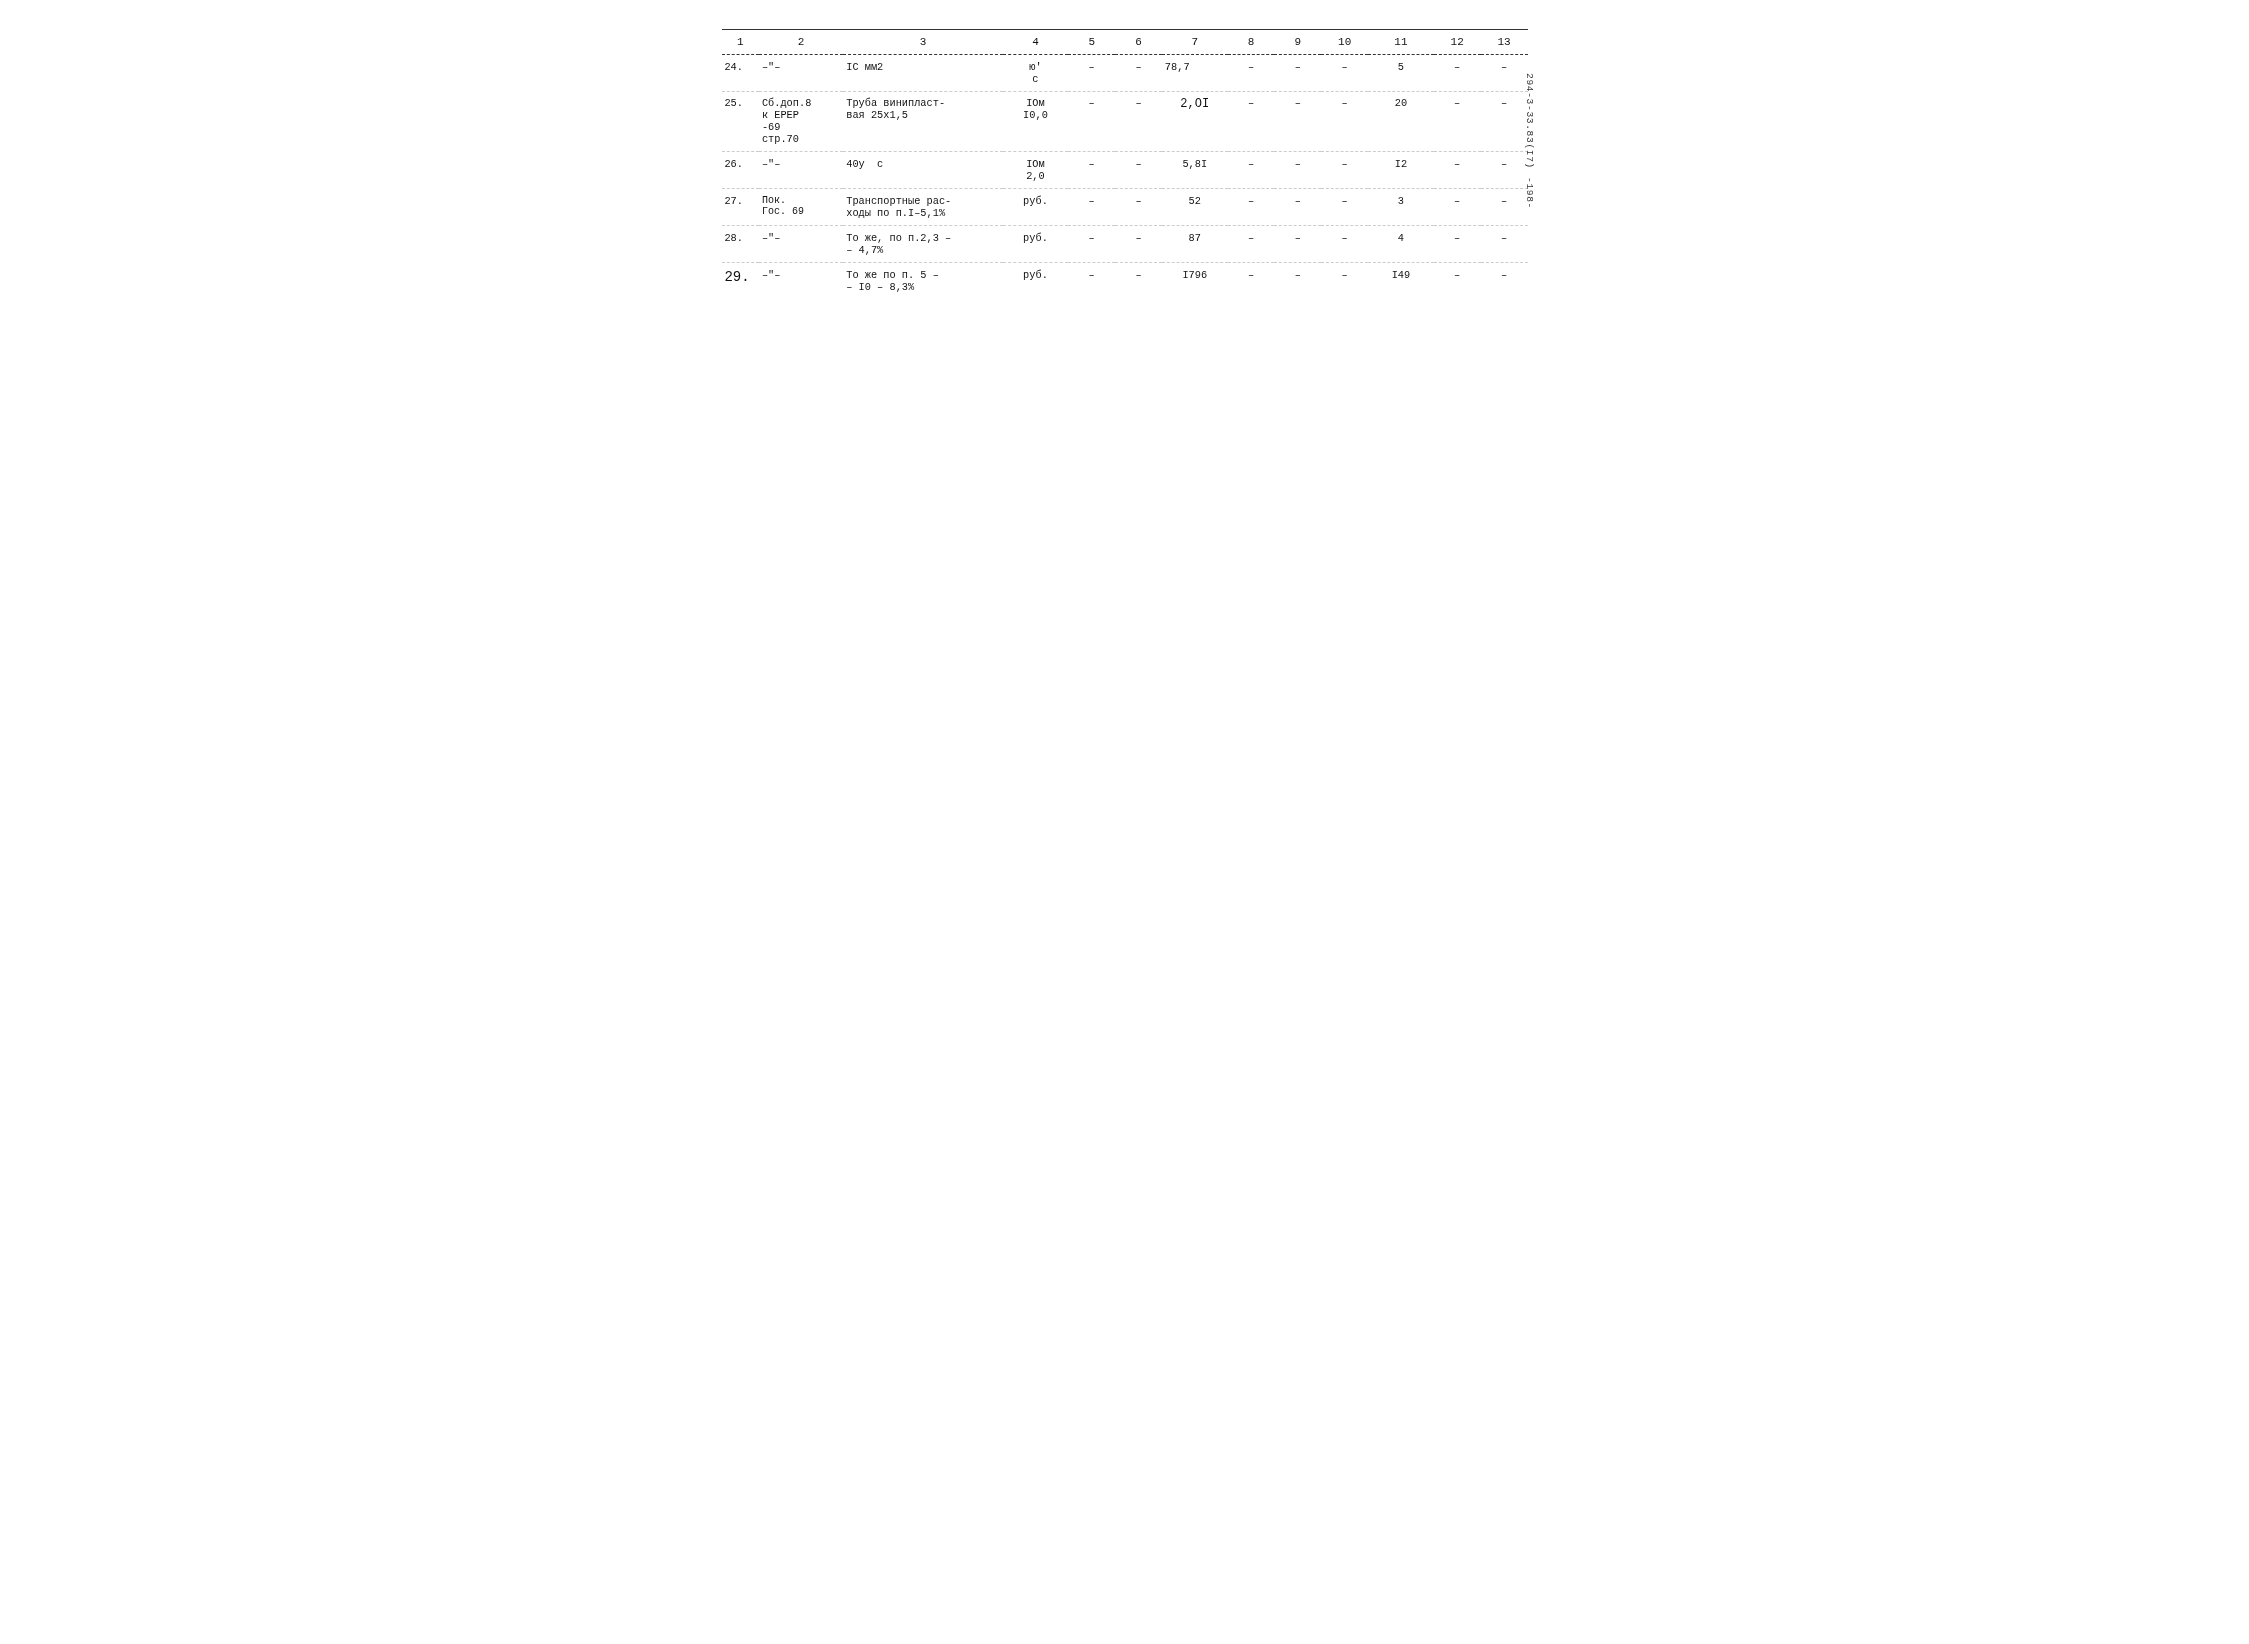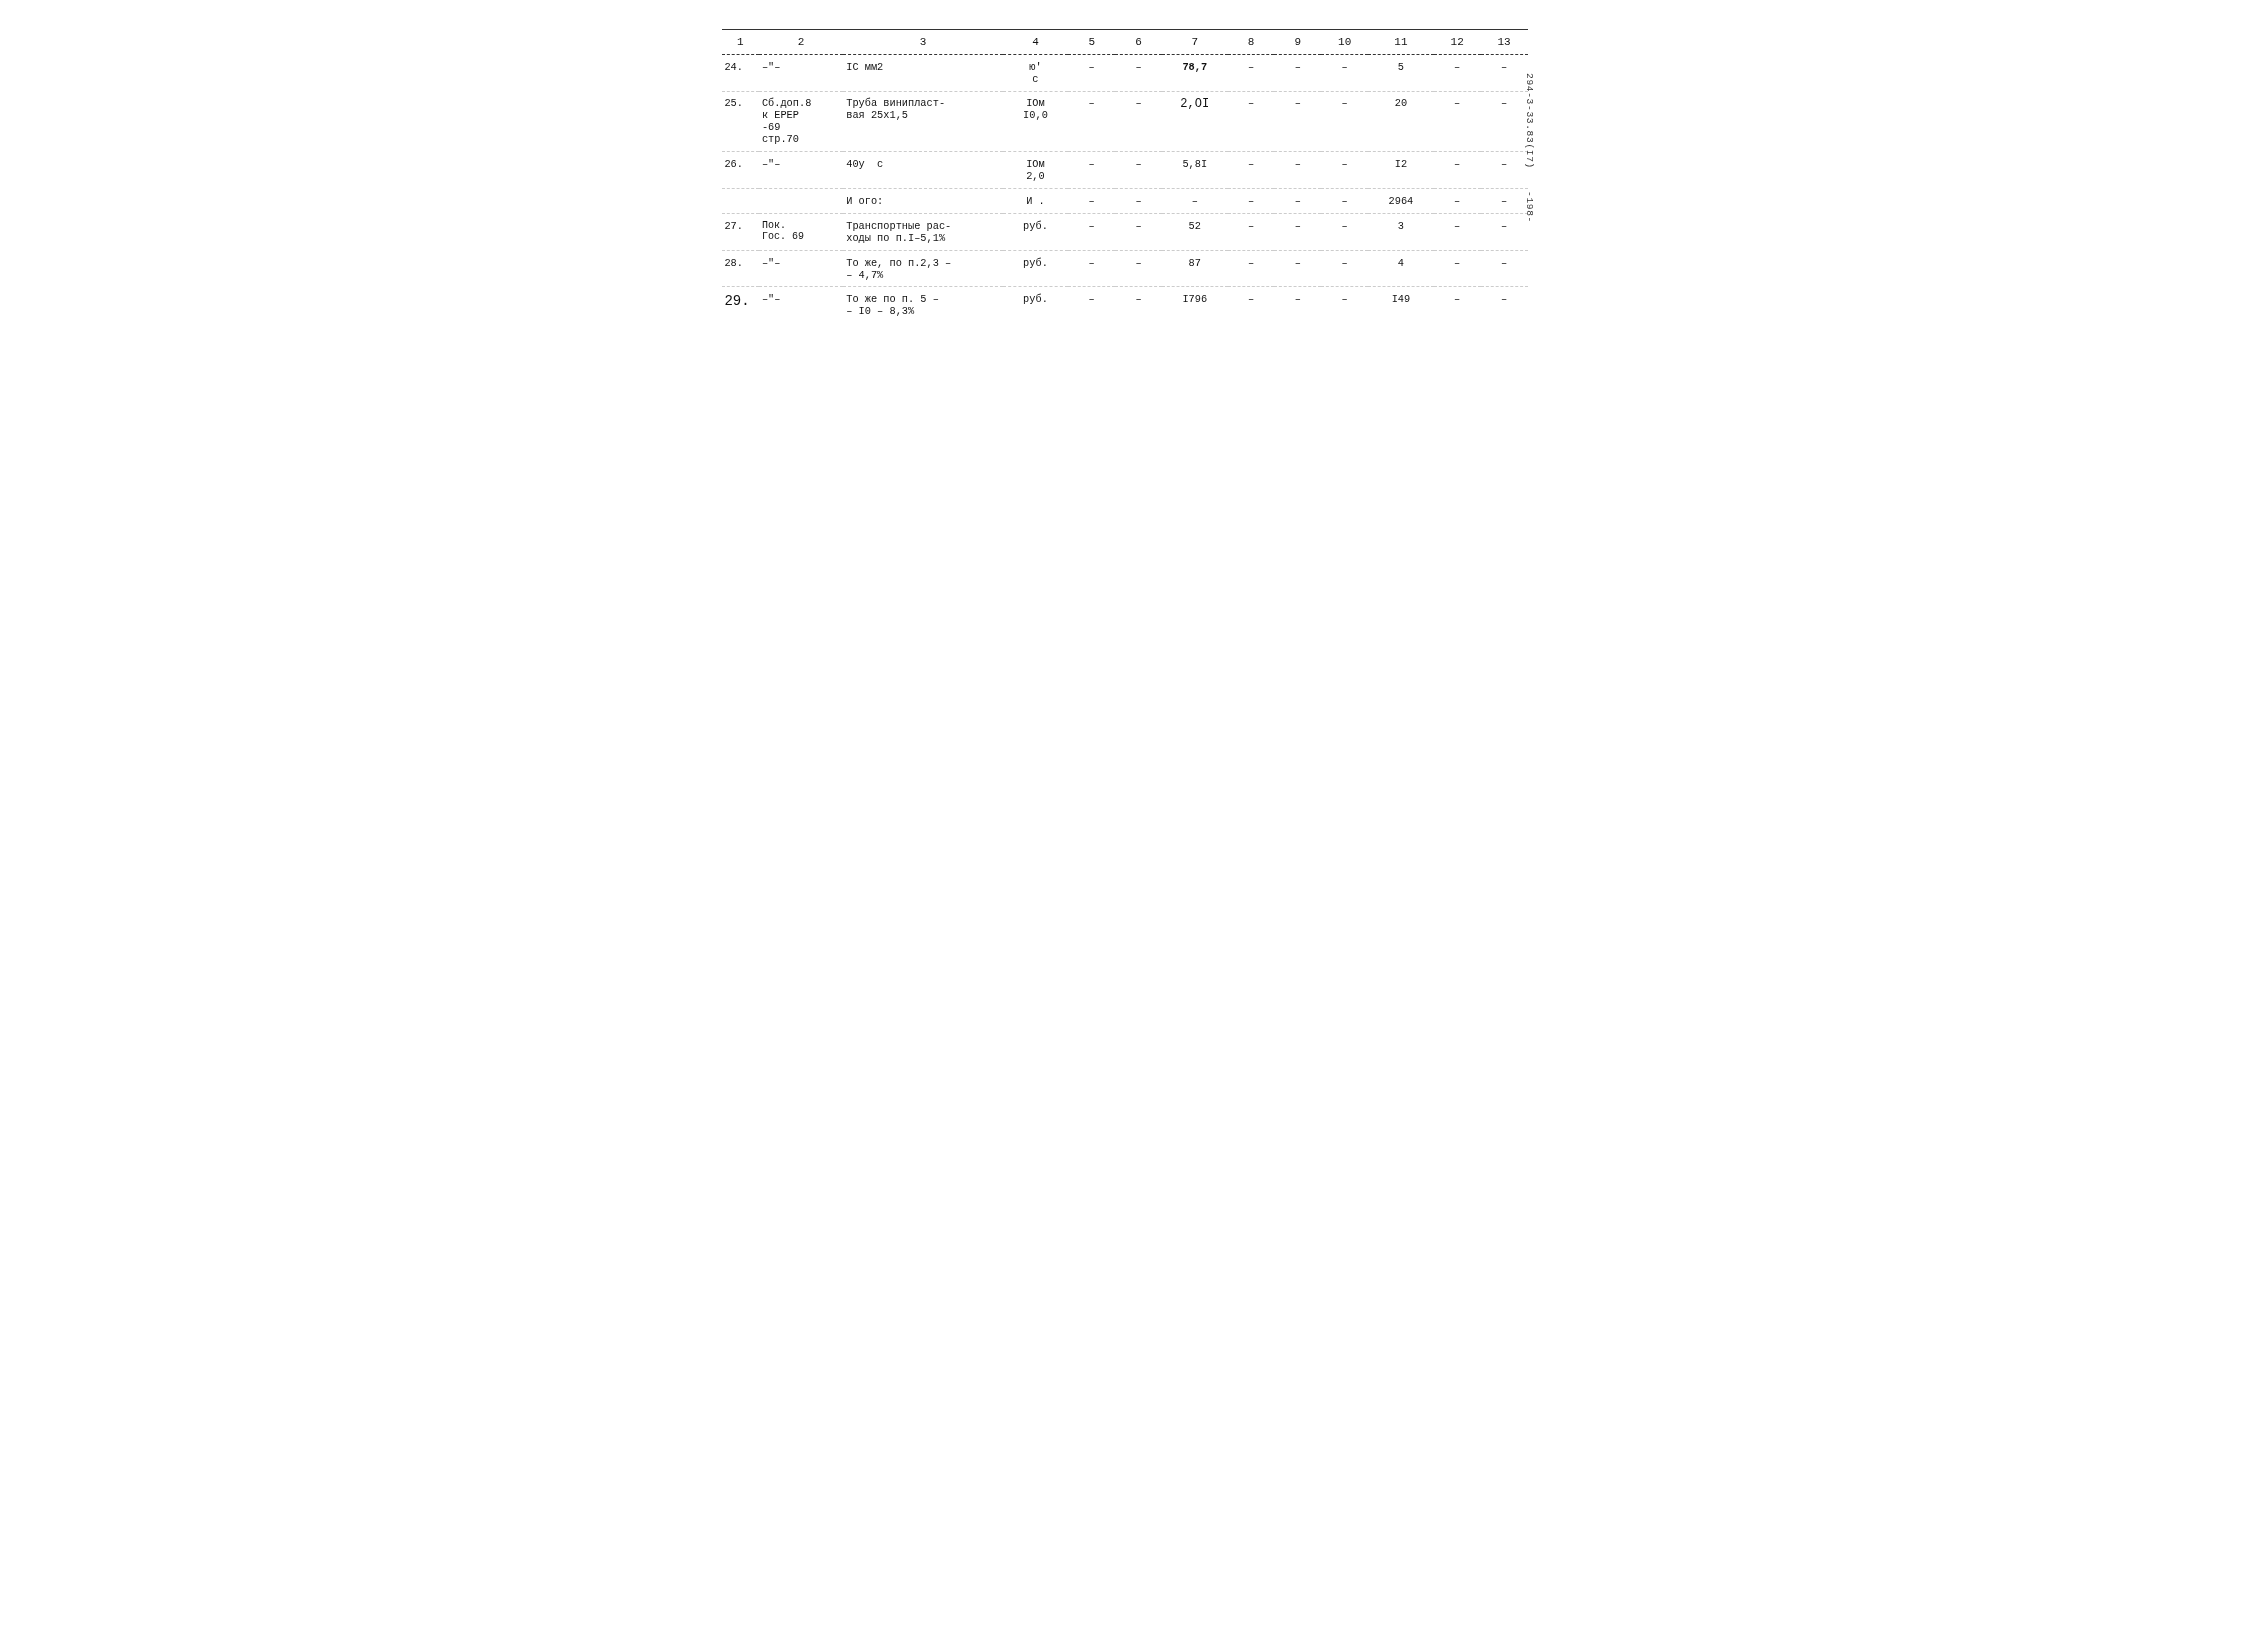--- a/index.html
+++ b/index.html
@@ -98,21 +98,21 @@
     </thead>
     <tbody id="table-body">
     <tr>
           <td class="col-1" style="text-align: left; vertical-align: top; padding: 5.9px 2.9px; font-size: 10.3px; margin-top: 16px;">24.</td>
           <td class="col-2" style="text-align: left; vertical-align: top; padding: 5.9px 2.9px; font-size: 10.3px; white-space: pre-wrap;">–"–</td>
           <td class="col-3" style="text-align: left; vertical-align: top; padding: 5.9px 2.9px; font-size: 10.3px; white-space: pre-wrap;">IС мм2</td>
           <td class="col-4" style="text-align: center; vertical-align: top; padding: 5.9px 2.9px; font-size: 10.3px; white-space: pre-wrap;">ю'
 с</td>
           <td class="col-5" style="text-align: center; vertical-align: top; padding: 5.9px 2.9px; font-size: 10.3px;">–</td>
           <td class="col-6" style="text-align: center; vertical-align: top; padding: 5.9px 2.9px; font-size: 10.3px;">–</td>
-          <td class="col-7" style="text-align: center; vertical-align: top; padding: 5.9px 2.9px; font-size: 10.3px; font-weight: bold;">78,7</td>
+          <td class="col-7" style="text-align: left; vertical-align: top; padding: 5.9px 2.9px; font-size: 10.3px;">78,7</td>
           <td class="col-8" style="text-align: center; vertical-align: top; padding: 5.9px 2.9px; font-size: 10.3px;">–</td>
           <td class="col-9" style="text-align: center; vertical-align: top; padding: 5.9px 2.9px; font-size: 10.3px;">–</td>
           <td class="col-10" style="text-align: center; vertical-align: top; padding: 5.9px 2.9px; font-size: 10.3px;">–</td>
           <td class="col-11" style="text-align: center; vertical-align: top; padding: 5.9px 2.9px; font-size: 10.3px;">5</td>
           <td class="col-12" style="text-align: center; vertical-align: top; padding: 5.9px 2.9px; font-size: 10.3px;">–</td>
           <td class="col-13" style="text-align: center; vertical-align: top; padding: 5.9px 2.9px; font-size: 10.3px;">–</td>
         </tr>
         <tr style="border-top: 0.7px dashed rgb(204, 204, 204);">
           <td class="col-1" style="text-align: left; vertical-align: top; padding: 5.9px 2.9px; font-size: 10.3px;">25.</td>
           <td class="col-2" style="text-align: left; vertical-align: top; padding: 5.9px 2.9px; font-size: 10.3px; white-space: pre-wrap;">Сб.доп.8
@@ -143,35 +143,20 @@
           <td class="col-6" style="text-align: center; vertical-align: top; padding: 5.9px 2.9px; font-size: 10.3px;">–</td>
           <td class="col-7" style="text-align: center; vertical-align: top; padding: 5.9px 2.9px; font-size: 10.3px;">5,8I</td>
           <td class="col-8" style="text-align: center; vertical-align: top; padding: 5.9px 2.9px; font-size: 10.3px;">–</td>
           <td class="col-9" style="text-align: center; vertical-align: top; padding: 5.9px 2.9px; font-size: 10.3px;">–</td>
           <td class="col-10" style="text-align: center; vertical-align: top; padding: 5.9px 2.9px; font-size: 10.3px;">–</td>
           <td class="col-11" style="text-align: center; vertical-align: top; padding: 5.9px 2.9px; font-size: 10.3px;">I2</td>
           <td class="col-12" style="text-align: center; vertical-align: top; padding: 5.9px 2.9px; font-size: 10.3px;">–</td>
           <td class="col-13" style="text-align: center; vertical-align: top; padding: 5.9px 2.9px; font-size: 10.3px;">–</td>
         </tr>
         <tr style="border-top: 0.7px dashed rgb(204, 204, 204);">
-          <td class="col-1" style="text-align: left; vertical-align: top; padding: 5.9px 2.9px; font-size: 10.3px;"></td>
-          <td class="col-2" style="text-align: left; vertical-align: top; padding: 5.9px 2.9px; font-size: 10.3px; white-space: pre-wrap;"></td>
-          <td class="col-3" style="text-align: left; vertical-align: top; padding: 5.9px 2.9px; font-size: 10.3px; white-space: pre-wrap;">И ого:</td>
-          <td class="col-4" style="text-align: center; vertical-align: top; padding: 5.9px 2.9px; font-size: 10.3px; white-space: pre-wrap;">И .</td>
-          <td class="col-5" style="text-align: center; vertical-align: top; padding: 5.9px 2.9px; font-size: 10.3px;">–</td>
-          <td class="col-6" style="text-align: center; vertical-align: top; padding: 5.9px 2.9px; font-size: 10.3px;">–</td>
-          <td class="col-7" style="text-align: center; vertical-align: top; padding: 5.9px 2.9px; font-size: 10.3px;">–</td>
-          <td class="col-8" style="text-align: center; vertical-align: top; padding: 5.9px 2.9px; font-size: 10.3px;">–</td>
-          <td class="col-9" style="text-align: center; vertical-align: top; padding: 5.9px 2.9px; font-size: 10.3px;">–</td>
-          <td class="col-10" style="text-align: center; vertical-align: top; padding: 5.9px 2.9px; font-size: 10.3px;">–</td>
-          <td class="col-11" style="text-align: center; vertical-align: top; padding: 5.9px 2.9px; font-size: 10.3px;">2964</td>
-          <td class="col-12" style="text-align: center; vertical-align: top; padding: 5.9px 2.9px; font-size: 10.3px;">–</td>
-          <td class="col-13" style="text-align: center; vertical-align: top; padding: 5.9px 2.9px; font-size: 10.3px;">–</td>
-        </tr>
-        <tr style="border-top: 0.7px dashed rgb(204, 204, 204);">
           <td class="col-1" style="text-align: left; vertical-align: top; padding: 5.9px 2.9px; font-size: 10.3px;">27.</td>
           <td class="col-2" style="text-align: left; vertical-align: top; padding: 5.9px 2.9px; font-size: 10px; white-space: pre-wrap;">Пок.
 Гос. 69</td>
           <td class="col-3" style="text-align: left; vertical-align: top; padding: 5.9px 2.9px; font-size: 10.3px; white-space: pre-wrap;">Транспортные рас-
 ходы по п.I–5,1%</td>
           <td class="col-4" style="text-align: center; vertical-align: top; padding: 5.9px 2.9px; font-size: 10.3px; white-space: pre-wrap;">руб.</td>
           <td class="col-5" style="text-align: center; vertical-align: top; padding: 5.9px 2.9px; font-size: 10.3px;">–</td>
           <td class="col-6" style="text-align: center; vertical-align: top; padding: 5.9px 2.9px; font-size: 10.3px;">–</td>
           <td class="col-7" style="text-align: center; vertical-align: top; padding: 5.9px 2.9px; font-size: 10.3px;">52</td>
           <td class="col-8" style="text-align: center; vertical-align: top; padding: 5.9px 2.9px; font-size: 10.3px;">–</td>

